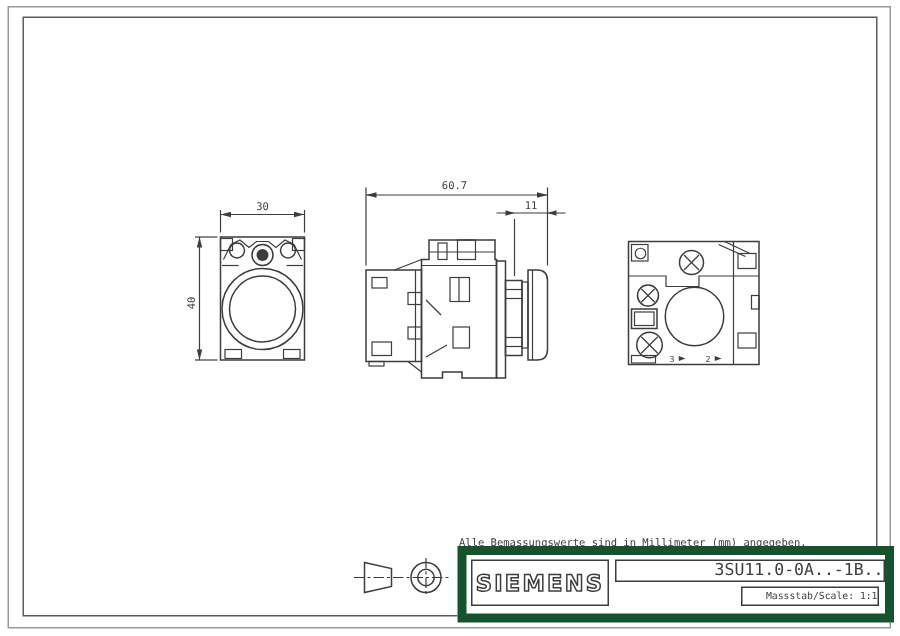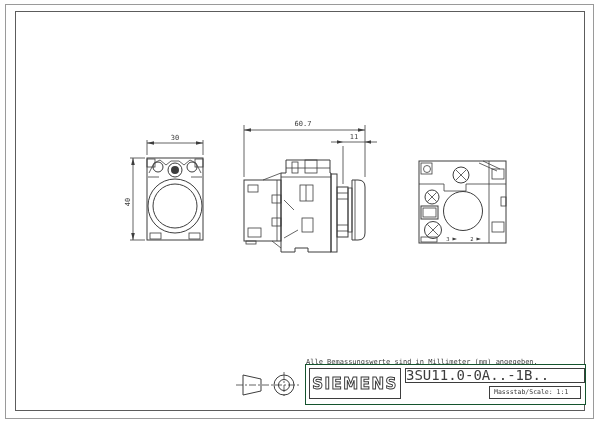--- a/index.html
+++ b/index.html
@@ -20,30 +20,30 @@
     font-size:7px; fill:#3d3d3d; text-anchor:middle;
   }
   svg.drawing text.tlabel {
     font-family:"DejaVu Sans Mono","Liberation Mono",monospace;
     font-size:5.5px; fill:#3d3d3d; text-anchor:middle;
   }
   .notes {
     position:absolute; left:306px; top:344px; font-size:7px; line-height:7.5px;
     color:#3d3d3d; white-space:pre; letter-spacing:0;
   }
-  .title-block { position:absolute; left:305px; top:364px; width:279px; height:39px; border:1px solid #14532d; background:#fff; }
+  .title-block { position:absolute; left:305px; top:364px; width:279px; height:39px; border:6px solid #14532d; background:#fff;text-align:right; }
   .cell { position:absolute; border:1px solid #3d3d3d; overflow:hidden; box-sizing:border-box; }
   .cell.brand {
     left:3px; top:3px; width:92px; height:31px;
     display:flex; align-items:center; justify-content:center;
     font-family:"DejaVu Sans","Liberation Sans",sans-serif;
     font-size:15px; font-weight:bold; letter-spacing:1.5px;
     color:#ffffff; -webkit-text-stroke:1px #3d3d3d;
   }
-  .cell.part { left:99px; top:3px; width:180px; height:15px; font-size:14px; line-height:12px; padding-left:0; }
+  .cell.part { left:99px; top:3px; width:180px; height:15px; font-size:11px; line-height:12px; padding-left:0; }
   .cell.fmt  { left:99px; top:21px; width:81px; height:13px; font-size:6.5px; line-height:11px; padding-left:4px; }
   .cell.scl  { left:183px; top:21px; width:92px; height:13px; font-size:6.5px; line-height:11px; padding-left:4px; }
 </style>
 </head>
 <body>
 
 <div class="page">
   <div class="outer-frame"></div>
   <div class="inner-frame"></div>
 

